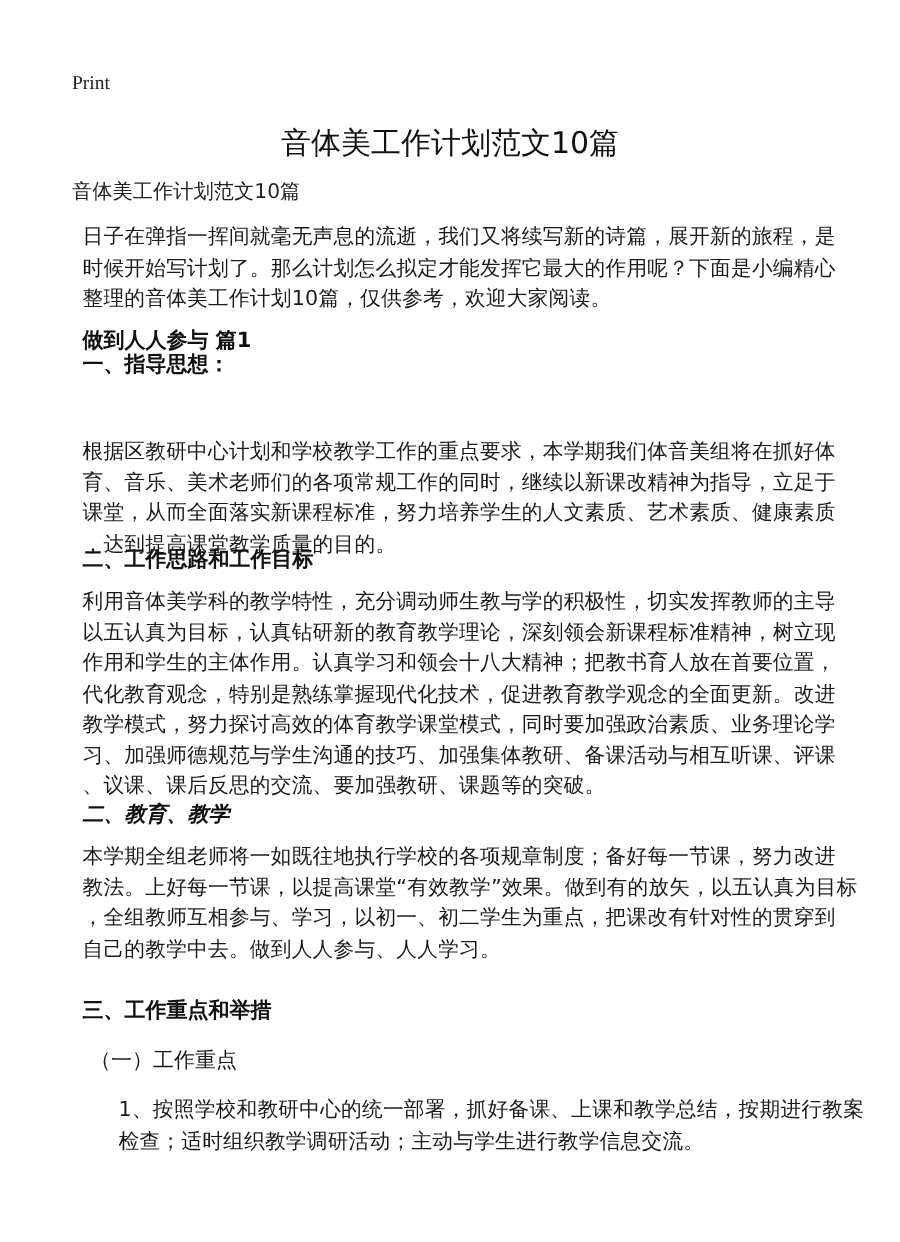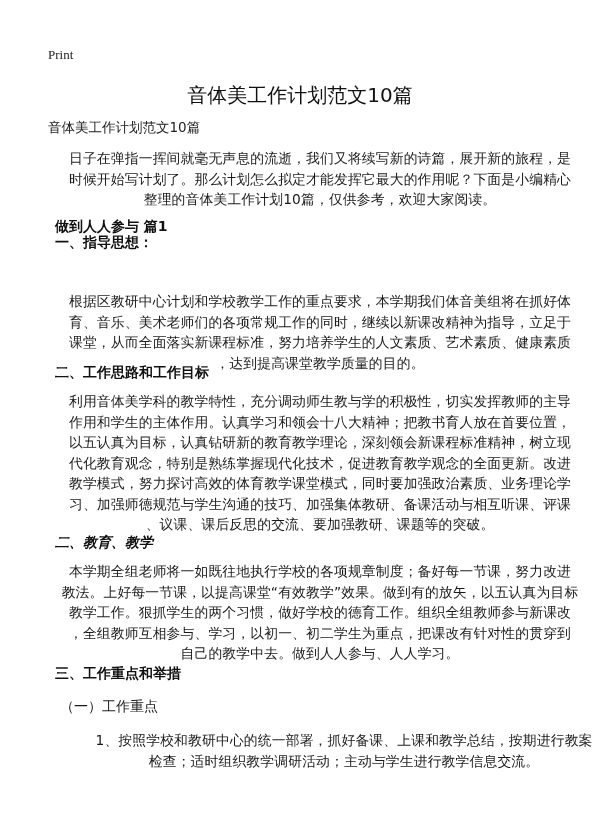--- a/index.html
+++ b/index.html
@@ -4,21 +4,21 @@
 <style>
   html, body { margin:0; padding:0; background:#ffffff; }
   body { width:600px; height:828px; overflow:hidden; position:relative; color:#111; font-family:"DejaVu Sans", sans-serif; }
   .page { position:absolute; left:0; top:0; width:504px; height:828px; }
   .print { position:absolute; left:48px; top:47px; font-family:"Liberation Serif", serif; font-size:13px; color:#222; }
   .title { position:absolute; left:0; width:600px; top:82px; text-align:center; font-size:20px; letter-spacing:0px; color:#111; }
   .subtitle { position:absolute; left:48px; top:119px; font-size:13.5px; color:#222; }
   .para { position:absolute; left:55px; width:530px; font-size:13.8px; line-height:20.5px; color:#1a1a1a; letter-spacing:0.15px; }
   .h { position:absolute; left:55px; font-weight:bold; font-size:14px; color:#111; }
   .sub { position:absolute; left:60px; font-size:14px; color:#1a1a1a; }
-  .line { display:block; white-space:nowrap;text-align:center; }
+  .line { display:block; white-space:nowrap; }
 </style>
 </head>
 <body>
 
 <div class="page">
   <div class="print">Print</div>
   <div class="title">音体美工作计划范文10篇</div>
   <div class="subtitle">音体美工作计划范文10篇</div>
 
   <div class="para" style="top:148px;">
@@ -33,33 +33,32 @@
   <div class="para" style="top:291px;">
     <span class="line">根据区教研中心计划和学校教学工作的重点要求，本学期我们体音美组将在抓好体</span>
     <span class="line">育、音乐、美术老师们的各项常规工作的同时，继续以新课改精神为指导，立足于</span>
     <span class="line">课堂，从而全面落实新课程标准，努力培养学生的人文素质、艺术素质、健康素质</span>
     <span class="line">，达到提高课堂教学质量的目的。</span>
   </div>
 
   <div class="h" style="top:364px;">二、工作思路和工作目标</div>
   <div class="para" style="top:391px;">
     <span class="line">利用音体美学科的教学特性，充分调动师生教与学的积极性，切实发挥教师的主导</span>
+    <span class="line">以五认真为目标，认真钻研新的教育教学理论，深刻领会新课程标准精神，树立现</span>
     <span class="line">作用和学生的主体作用。认真学习和领会十八大精神；把教书育人放在首要位置，</span>
-    <span class="line">以五认真为目标，认真钻研新的教育教学理论，深刻领会新课程标准精神，树立现</span>
     <span class="line">代化教育观念，特别是熟练掌握现代化技术，促进教育教学观念的全面更新。改进</span>
     <span class="line">教学模式，努力探讨高效的体育教学课堂模式，同时要加强政治素质、业务理论学</span>
     <span class="line">习、加强师德规范与学生沟通的技巧、加强集体教研、备课活动与相互听课、评课</span>
     <span class="line">、议课、课后反思的交流、要加强教研、课题等的突破。</span>
   </div>
 
   <div class="h" style="top:534px;font-style:italic;">二、教育、教学</div>
   <div class="para" style="top:561px;">
     <span class="line">本学期全组老师将一如既往地执行学校的各项规章制度；备好每一节课，努力改进</span>
     <span class="line">教法。上好每一节课，以提高课堂“有效教学”效果。做到有的放矢，以五认真为目标</span>
-    <span class="line">教学工作。狠抓学生的两个习惯，做好学校的德育工作。组织全组教师参与新课改</span>
     <span class="line">，全组教师互相参与、学习，以初一、初二学生为重点，把课改有针对性的贯穿到</span>
     <span class="line">自己的教学中去。做到人人参与、人人学习。</span>
   </div>
 
   <div class="h" style="top:665px;">三、工作重点和举措</div>
   <div class="sub" style="top:698px;">（一）工作重点</div>
   <div class="para" style="top:730px;margin-left:24px;">
     <span class="line">1、按照学校和教研中心的统一部署，抓好备课、上课和教学总结，按期进行教案</span>
     <span class="line">检查；适时组织教学调研活动；主动与学生进行教学信息交流。</span>
   </div>

